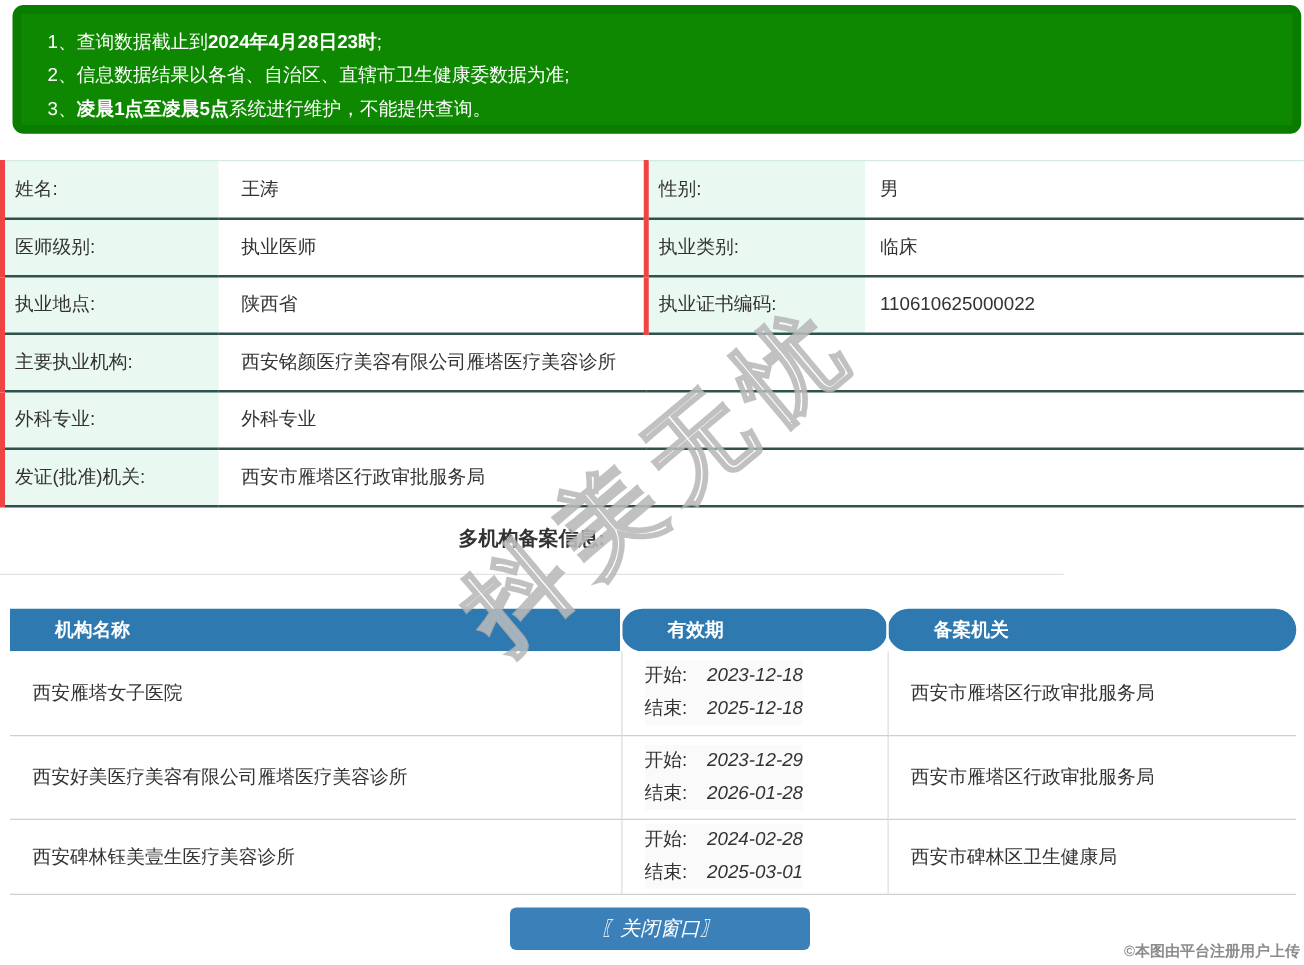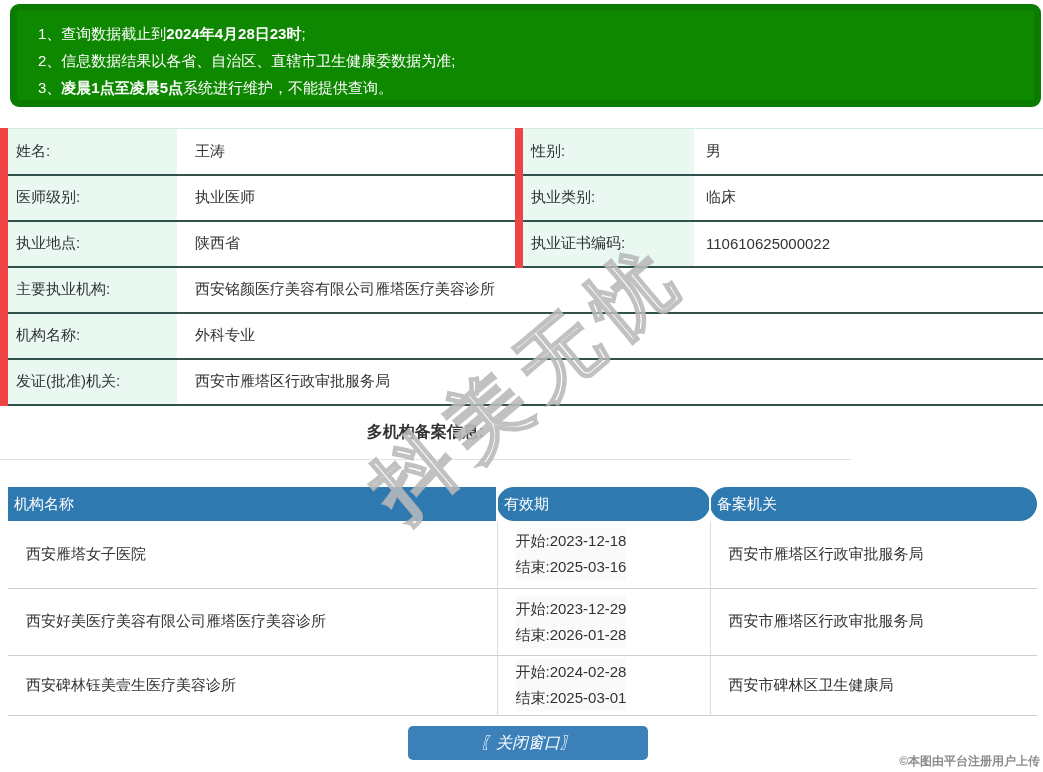--- a/index.html
+++ b/index.html
@@ -23,53 +23,53 @@
 
   
   table.info {
     position:absolute; left:0; top:128px; width:1043px;
     border-collapse:collapse; table-layout:fixed;
     font-size:15px; border-top:1px solid #d4ece0;
   }
   table.info tr { height:46px; }
   table.info td { border-bottom:2px solid #31514c; vertical-align:middle; }
   table.info td.lbl {
-    background:#e9f8f1; border-left:8px solid #ef4444;
+    background:#e9f8f1; border-left:4px solid #ef4444;
     padding-left:8px; color:#333;
   }
   table.info td.val { background:#ffffff; padding-left:18px;font-family:Liberation Serif, serif; }
   table.info td.val2 { background:#ffffff; padding-left:12px; }
 
   
   .section-title {
     position:absolute; left:0; top:408px; width:851px; height:52px;
     text-align:center; font-weight:bold; font-size:16px;
     line-height:48px; border-bottom:1px solid #e2e2e2; color:#333;
   }
 
   
   table.records {
     position:absolute; left:8px; top:487px; width:1029px;
     border-collapse:collapse; table-layout:fixed; font-size:15px;
   }
   table.records th {
-    background:#2e79b0; color:#fff; font-weight:normal; text-align:left;
-    height:34px; padding-left:6px;margin-left:25px;
+    background:#2e79b0; color:#fff; font-weight:bold; text-align:left;
+    height:34px; padding-left:36px;margin-left:25px;
   }
   table.records th + th { border-left:2px solid #ffffff;border-radius:17px; }
   table.records td {
     border-bottom:1px solid #cfcfcf; background:#fff;
     vertical-align:middle; padding-left:18px;
   }
   table.records td + td { border-left:1px solid #dddddd; }
   table.records tr.r { height:67px; }
   table.records tr.r-last { height:60px; }
   .validity { background:#fafafa; display:inline-block; line-height:26px; }
   .validity .dl { color:#333; }
-  .validity .dv { margin-left:0; }
+  .validity .dv { margin-left:16px;font-style:italic; }
 
   
   .close-btn {
     position:absolute; left:408px; top:726px; width:240px; height:34px;
     background:#3b80b9; color:#fff; font-size:16px;
     font-family:"Liberation Sans","DejaVu Sans",sans-serif;
     border:1px solid #35750; border:none; border-radius:5px; cursor:pointer;font-style:italic;
   }
 
   
@@ -125,21 +125,21 @@
     <td class="lbl">执业地点:</td>
     <td class="val">陕西省</td>
     <td class="lbl">执业证书编码:</td>
     <td class="val2">110610625000022</td>
   </tr>
   <tr>
     <td class="lbl">主要执业机构:</td>
     <td class="val" colspan="3">西安铭颜医疗美容有限公司雁塔医疗美容诊所</td>
   </tr>
   <tr>
-    <td class="lbl">机构名称:</td>
+    <td class="lbl">外科专业:</td>
     <td class="val" colspan="3">外科专业</td>
   </tr>
   <tr>
     <td class="lbl">发证(批准)机关:</td>
     <td class="val" colspan="3">西安市雁塔区行政审批服务局</td>
   </tr>
 </tbody>
   </table>
 
 <div class="section-title">多机构备案信息:</div>
@@ -154,21 +154,21 @@
       <tr>
     <th>机构名称</th>
     <th>有效期</th>
     <th>备案机关</th>
   </tr>
   <tr class="r">
     <td>西安雁塔女子医院</td>
     <td>
       <span class="validity">
         <span class="dl">开始:</span><span class="dv">2023-12-18</span><br>
-        <span class="dl">结束:</span><span class="dv">2025-03-16</span>
+        <span class="dl">结束:</span><span class="dv">2025-12-18</span>
       </span>
     </td>
     <td>西安市雁塔区行政审批服务局</td>
   </tr>
   <tr class="r">
     <td>西安好美医疗美容有限公司雁塔医疗美容诊所</td>
     <td>
       <span class="validity">
         <span class="dl">开始:</span><span class="dv">2023-12-29</span><br>
         <span class="dl">结束:</span><span class="dv">2026-01-28</span>

